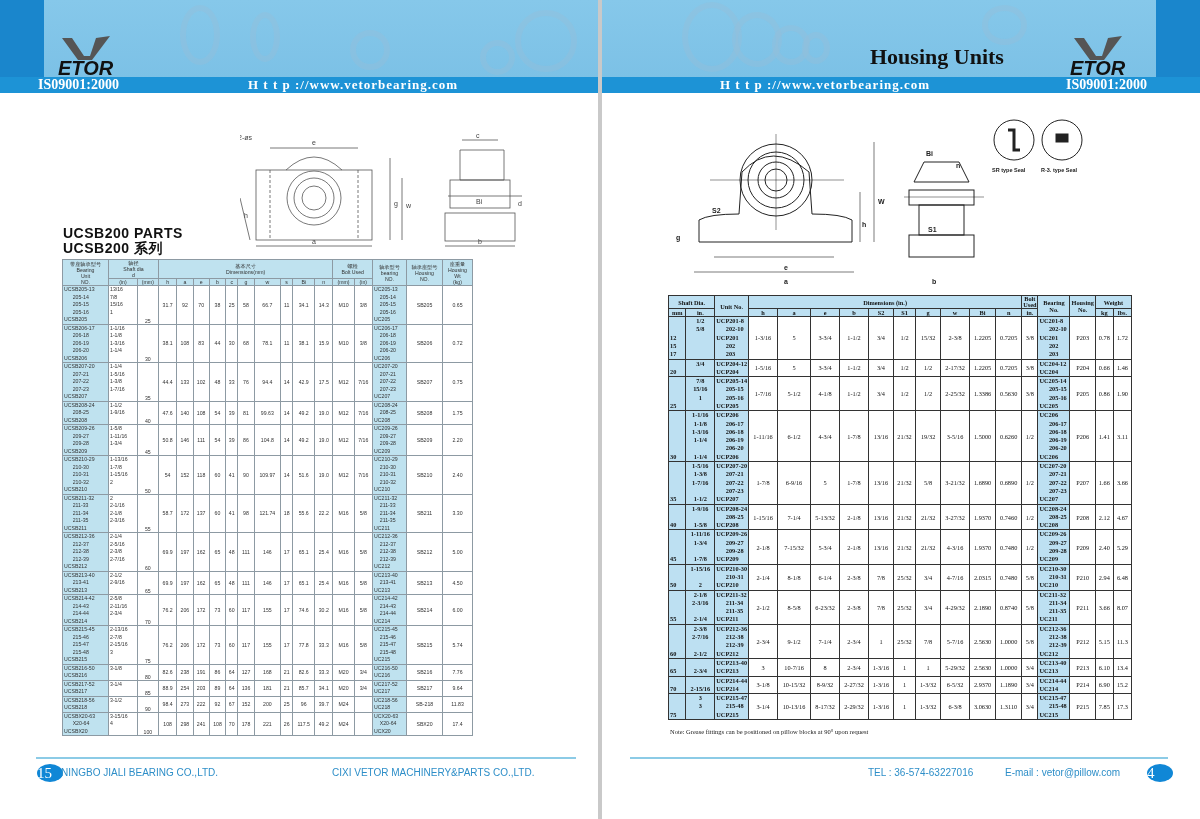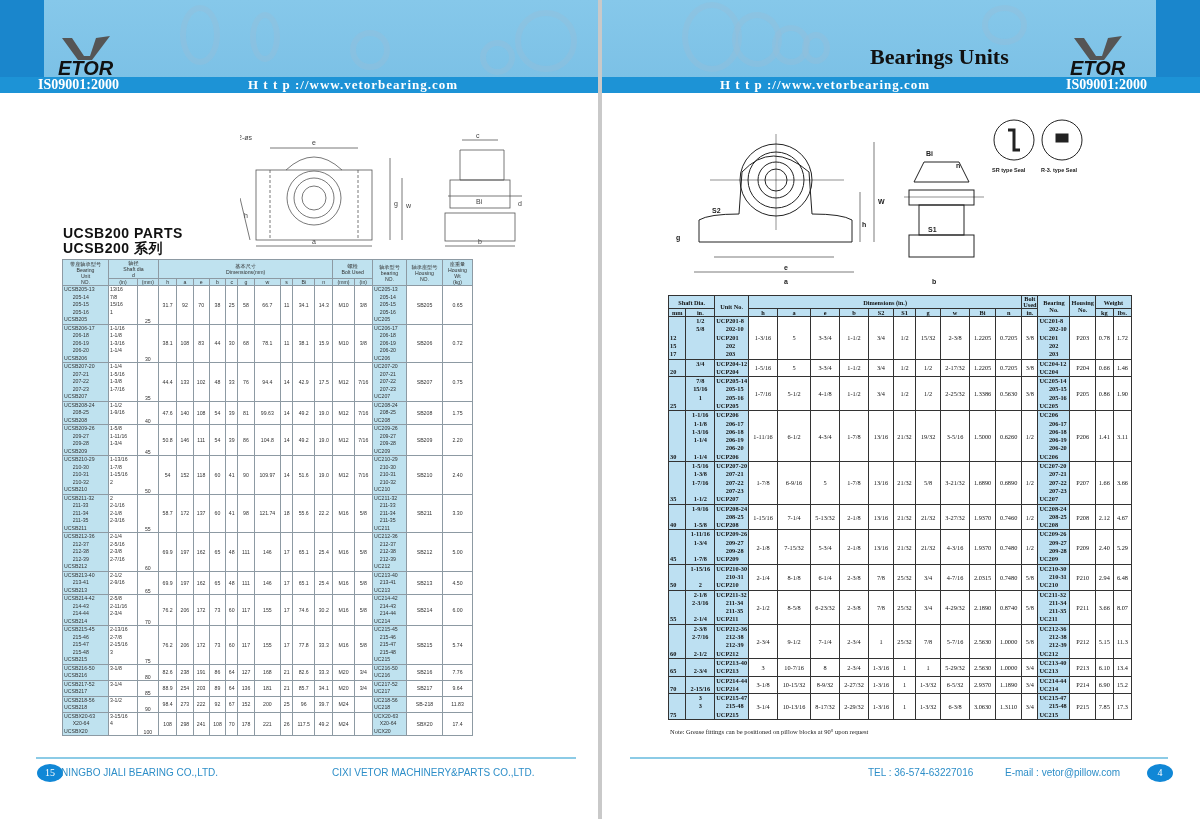--- a/index.html
+++ b/index.html
@@ -29,21 +29,21 @@
 .lt td.mm{vertical-align:bottom}
 .rt{left:66px;top:295px;width:464px;font-family:"Liberation Serif",serif;font-size:6.3px;color:#111}
 .rt td,.rt th{border:1px solid #333;padding:0 1px;text-align:center;vertical-align:middle}
 .rt th{background:#bde0f2;font-weight:bold;line-height:7px}
 .rt td.blue{background:#bde0f2}
 .rt td.unit,.rt td.brg{text-align:left;white-space:pre;line-height:8.3px;font-weight:bold;vertical-align:top}
 .rt td.mmcol{vertical-align:bottom;text-align:left;white-space:pre;line-height:8.3px;font-weight:bold}
 .rt td.incol{white-space:pre;line-height:8.3px;font-weight:bold;vertical-align:top}
 .note{position:absolute;left:68px;top:728px;font-family:"Liberation Serif",serif;font-size:6.5px;color:#222}
 .footline{position:absolute;top:757px;height:2px;background:#8ccbe6}
-.pnum{position:absolute;top:764px;width:26px;height:18px;border-radius:50%;background:#1087d6;color:#fff;font-family:"Liberation Serif",serif;font-size:10px;line-height:18px;text-align:center}
+.pnum{position:absolute;top:764px;width:26px;height:18px;border-radius:50%;background:#1087d6;color:#fff;font-family:"Liberation Serif",serif;font-size:15px;line-height:18px;text-align:left}
 .foottext{position:absolute;top:767px;font-family:Liberation Sans, sans-serif;font-size:10px;color:#2d8ec8}
 svg.draw{position:absolute}
 </style>
 </head>
 <body>
 
 <div class="page left">
   <div class="banner">
     <div class="dark"></div>
     <div class="ring" style="left:180px;top:5px;width:40px;height:60px"></div>
@@ -570,21 +570,21 @@
 
 <div class="page right">
   <div class="banner">
     <div class="dark"></div>
     <div class="ring" style="left:80px;top:2px;width:60px;height:70px"></div>
     <div class="ring" style="left:130px;top:12px;width:50px;height:55px"></div>
     <div class="ring" style="left:170px;top:25px;width:38px;height:40px"></div>
     <div class="ring" style="left:200px;top:32px;width:28px;height:32px"></div>
     <div class="ring" style="left:380px;top:5px;width:45px;height:40px"></div>
   </div>
-  <div class="title" style="left:268px">Bearings Units</div>
+  <div class="title" style="left:268px">Housing Units</div>
   <svg class="logo" style="left:466px" viewBox="0 0 82 42">
     <polygon points="6,4 16,4 28,22 34,22 40,4 54,2 36,26 22,26" fill="#555"></polygon>
     <text x="2" y="41" font-family="Liberation Sans, sans-serif" font-weight="bold" font-style="italic" font-size="20" fill="#111">ETOR</text>
   </svg>
   <div class="strip"></div>
   <div class="url" style="left:118px">H t t p ://www.vetorbearing.com</div>
   <div class="iso" style="left:464px">IS09001:2000</div>
 
   <svg class="draw" style="left:62px;top:112px" width="480" height="180" viewBox="0 0 480 180">
     <g fill="none" stroke="#222" stroke-width="1">

